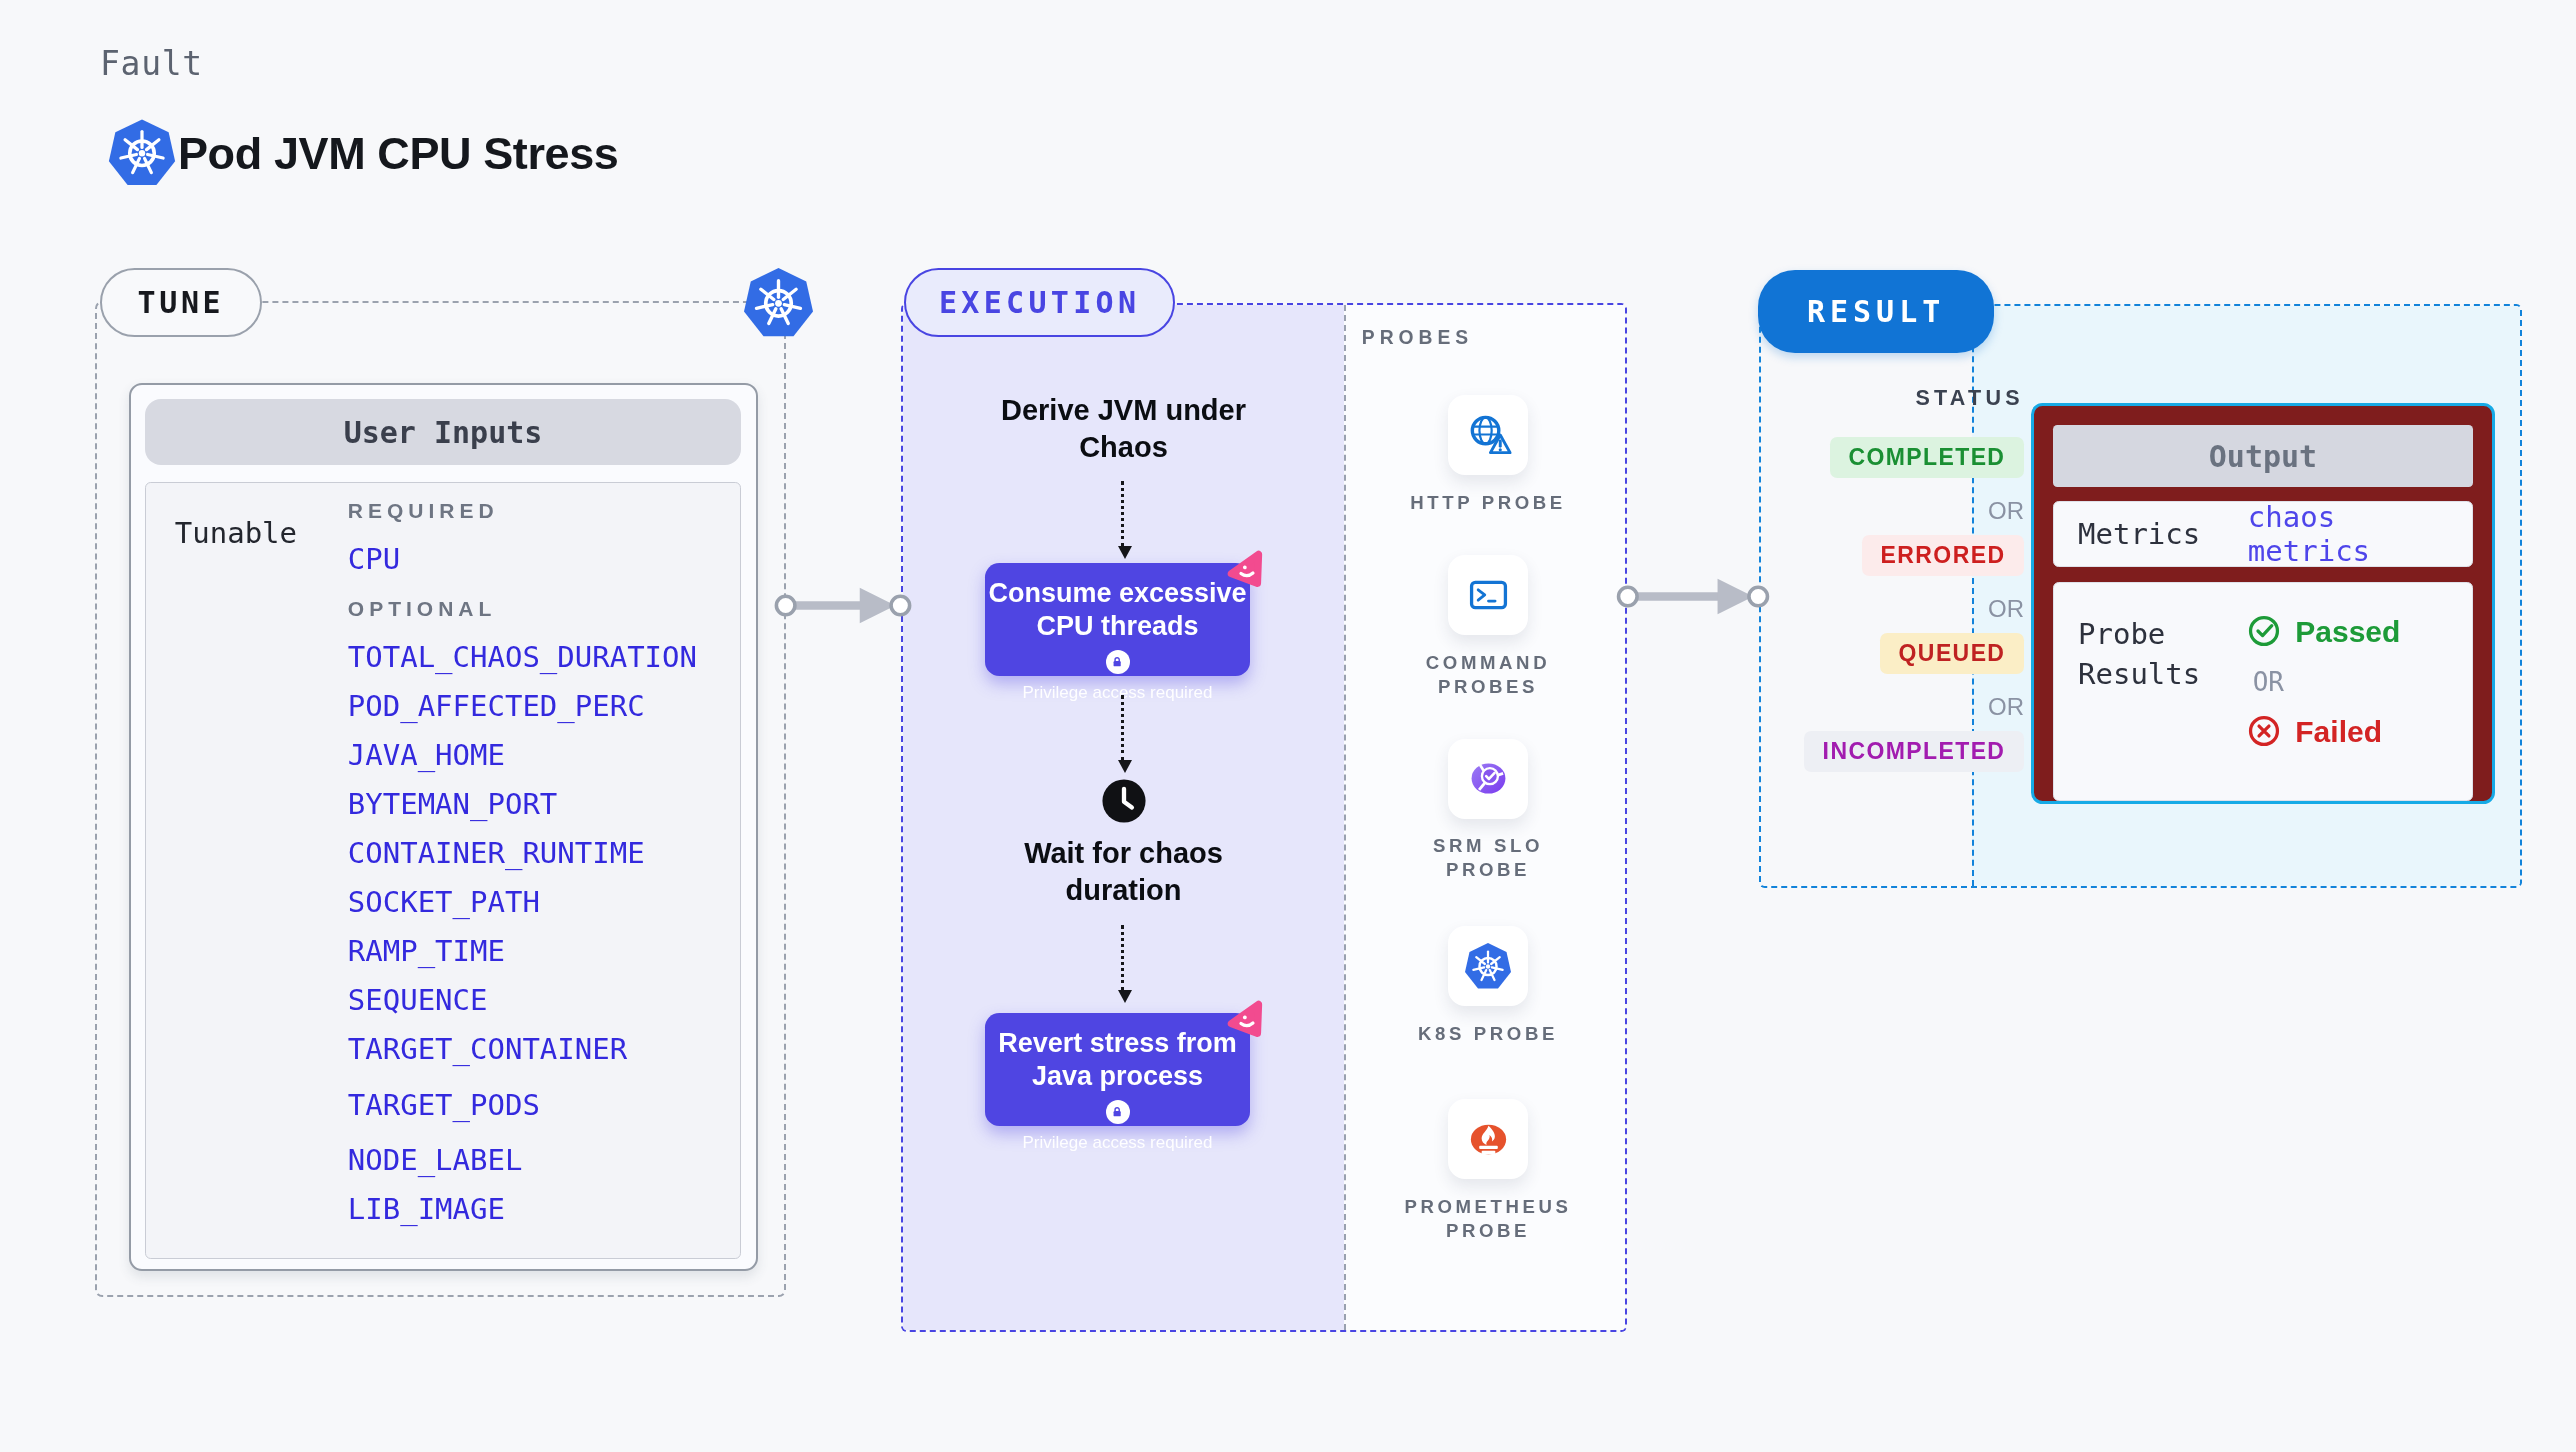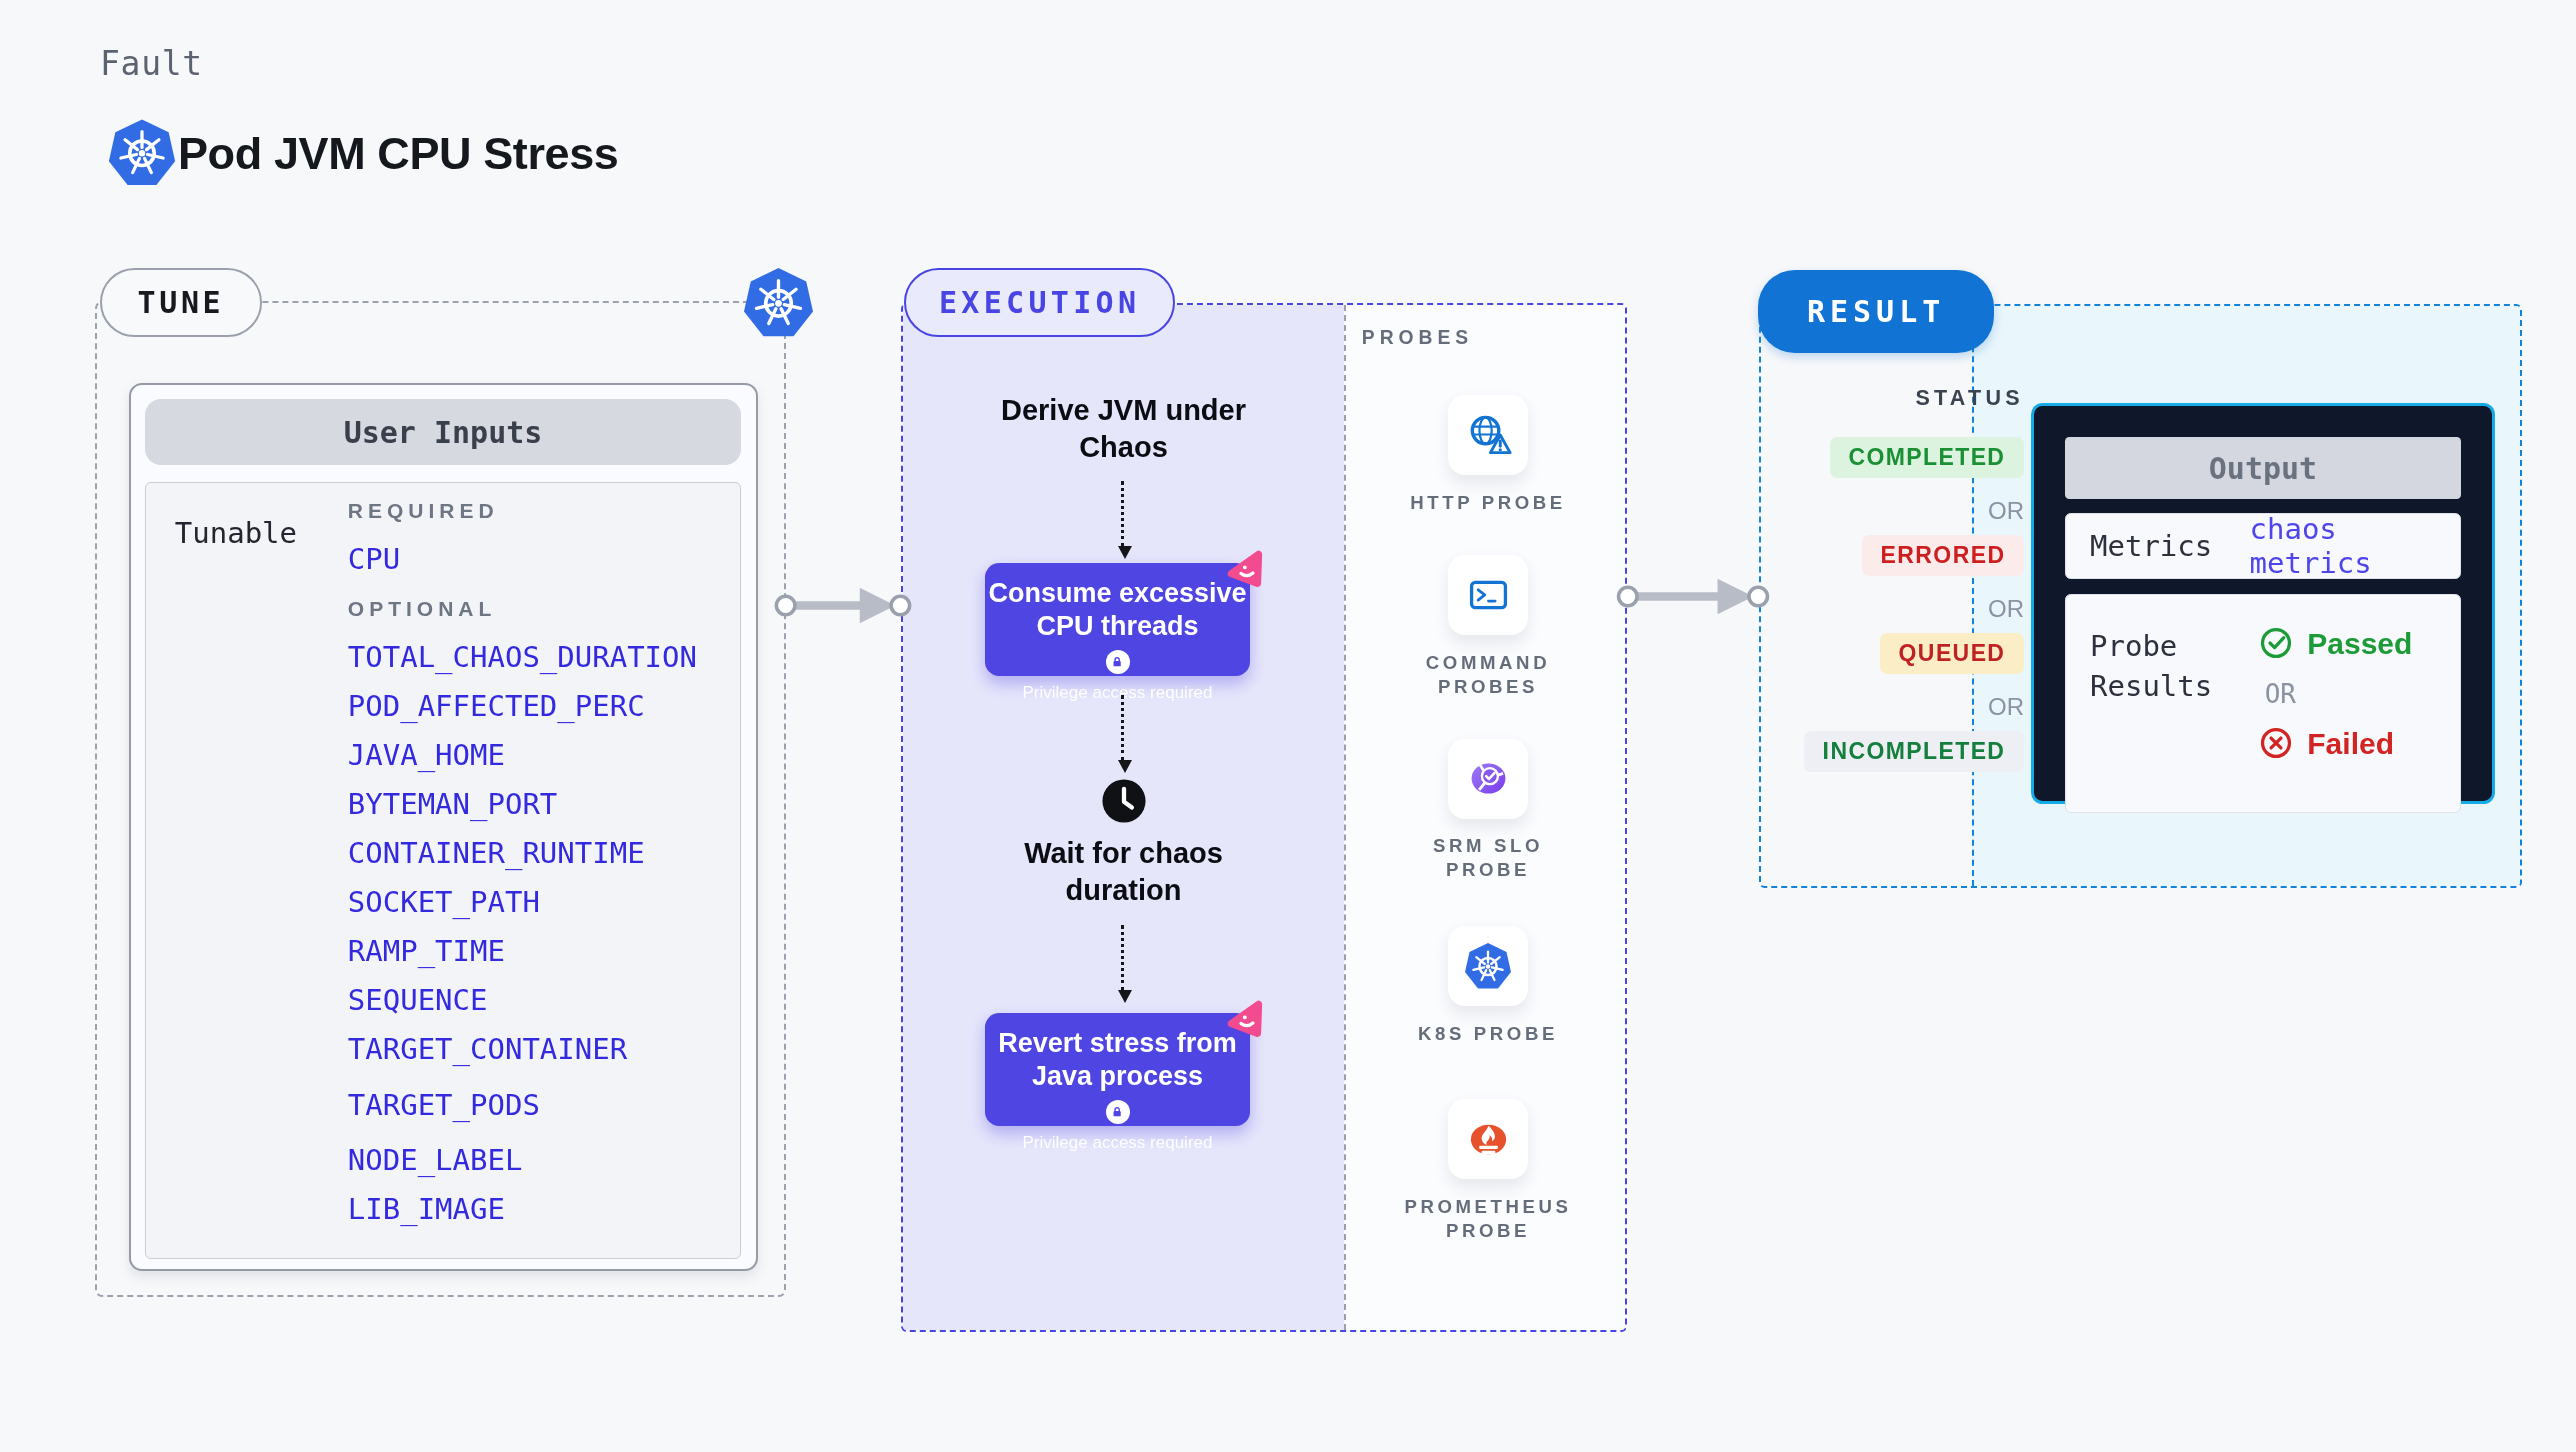--- a/index.html
+++ b/index.html
@@ -73,25 +73,25 @@
   .result-box{left:1759px;top:304px;width:763px;height:584px;border:2.9px dashed #1283da;
               border-radius:5.7px;overflow:visible;}
   .result-clip{position:absolute;left:0;top:0;width:100%;height:100%;border-radius:4.3px;overflow:hidden;}
   .status-col{left:43px;top:80px;display:flex;flex-direction:column;align-items:flex-end;}
   .status-label{font-size:21.5px;font-weight:bold;color:#3b4250;letter-spacing:4.3px;margin-bottom:15.8px;}
   .st-badge{padding:7.2px 18.6px;border-radius:7.2px;font-size:23px;font-weight:bold;
             letter-spacing:1.4px;margin-top:10px;}
   .st-completed{color:#1a8f33;background:#dcf3e0;}
   .st-errored{color:#cd1f1f;background:#fcebeb;}
   .st-queued{color:#bf2222;background:#fbeec6;}
-  .st-incompleted{color:#15803d;background:#edeff4;}
+  .st-incompleted{color:#a21caf;background:#edeff4;}
   .or-gray{font-size:24px;color:#8a92a3;margin-top:18.6px;margin-left:4.3px;}
   .blue-area{left:211px;top:0;right:0;bottom:0;background:#e9f6fc;border-left:2.1px dashed #1283da;}
-  .output-box{left:57px;top:97px;width:464px;height:401px;background:#0f172a;border:3.6px solid #16aae6;
-              border-radius:11.5px;padding:31px;}
+  .output-box{left:57px;top:97px;width:464px;height:401px;background:#7f1d1d;border:3.6px solid #16aae6;
+              border-radius:11.5px;padding:19px;}
   .out-head{height:62px;background:#d5d7e0;border-radius:4.3px;display:flex;align-items:center;
             justify-content:center;font-size:30px;font-weight:bold;color:#6a7280;}
   .out-row{margin-top:14.3px;background:#f8f9fc;border:1.4px solid #dfe1e9;border-radius:5.7px;}
   .row-metrics{height:66px;display:flex;align-items:center;padding-left:24px;}
   .m-label{font-size:29px;color:#2d313d;width:172px;}
   .m-value{font-size:29px;color:#4e45ea;cursor:pointer;}
   .row-probe{height:219px;display:flex;padding:31.5px 0 0 24px;}
   .pr-label{font-size:29px;line-height:40px;color:#2d313d;width:169px;}
   .pr-results{display:flex;flex-direction:column;gap:17px;}
   .res-line{display:flex;align-items:center;gap:14.3px;}

